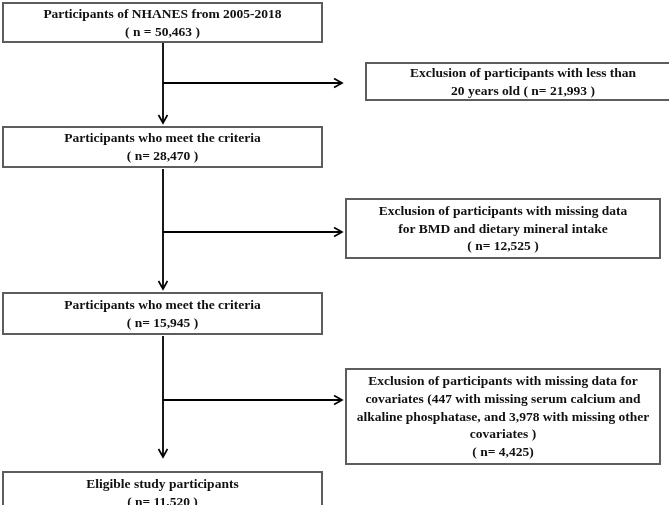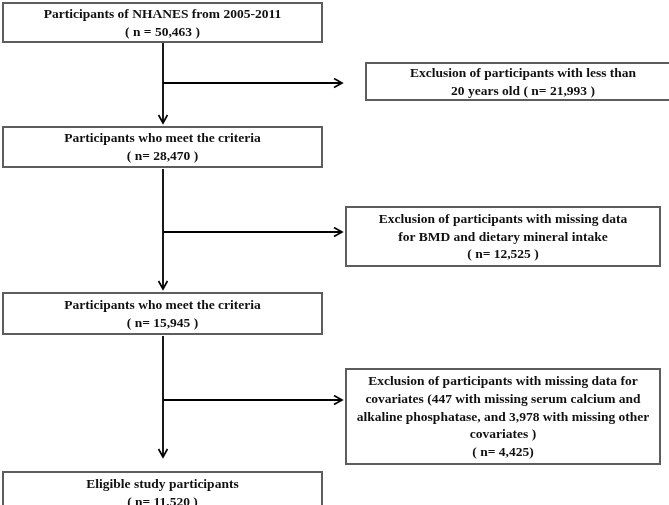--- a/index.html
+++ b/index.html
@@ -32,21 +32,21 @@
     white-space: pre-line;
     padding: 1px 6px;
   }
   
   .b1 { left: 2px;   top: 2px;   width: 321px; height: 41px; }
   .b2 { left: 2px;   top: 126px; width: 321px; height: 42px; }
   .b3 { left: 2px;   top: 292px; width: 321px; height: 43px; }
   .b4 { left: 2px;   top: 471px; width: 321px; height: 43px; }
   
   .e1 { left: 345px; top: 62px;  width: 316px; height: 39px; margin-left: 20px; }
-  .e2 { left: 345px; top: 198px; width: 316px; height: 61px; margin-top: 8px; }
+  .e2 { left: 345px; top: 198px; width: 316px; height: 61px; }
   .e3 { left: 345px; top: 368px; width: 316px; height: 97px; }
 </style>
 </head>
 <body>
 
 <div class="canvas">
 
   <svg class="arrows" width="669" height="505" viewBox="0 0 669 505" xmlns="http://www.w3.org/2000/svg">
     <defs>
       <marker id="ah" markerWidth="14" markerHeight="14" refX="9" refY="5" orient="auto" markerUnits="userSpaceOnUse">
@@ -56,21 +56,21 @@
 
     <line x1="163" y1="43" x2="163" y2="123" stroke="#000000" stroke-width="1.8" marker-end="url(#ah)"></line>
     <line x1="163" y1="169" x2="163" y2="289" stroke="#000000" stroke-width="1.8" marker-end="url(#ah)"></line>
     <line x1="163" y1="336" x2="163" y2="457" stroke="#000000" stroke-width="1.8" marker-end="url(#ah)"></line>
 
     <line x1="163" y1="83" x2="342" y2="83" stroke="#000000" stroke-width="1.8" marker-end="url(#ah)"></line>
     <line x1="163" y1="232" x2="342" y2="232" stroke="#000000" stroke-width="1.8" marker-end="url(#ah)"></line>
     <line x1="163" y1="400" x2="342" y2="400" stroke="#000000" stroke-width="1.8" marker-end="url(#ah)"></line>
   </svg>
 
-  <div class="box b1">Participants of NHANES from 2005-2011
+  <div class="box b1">Participants of NHANES from 2005-2018
 ( n = 50,463 )</div>
 
   <div class="box b2">Participants who meet the criteria
 ( n= 28,470 )</div>
 
   <div class="box b3">Participants who meet the criteria
 ( n= 15,945 )</div>
 
   <div class="box b4">Eligible study participants
 ( n= 11,520 )</div>

